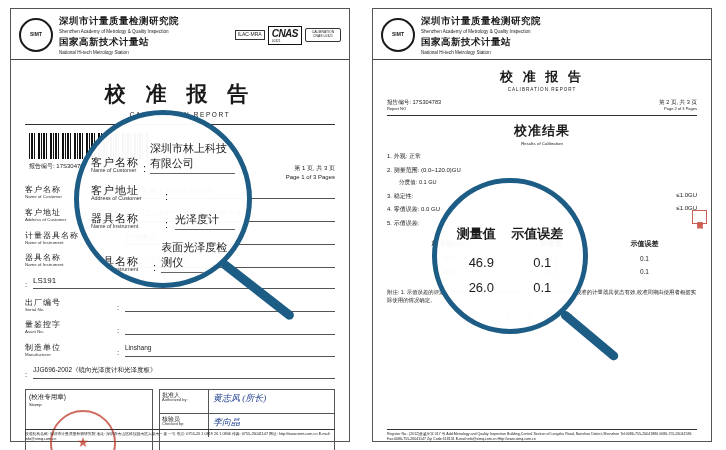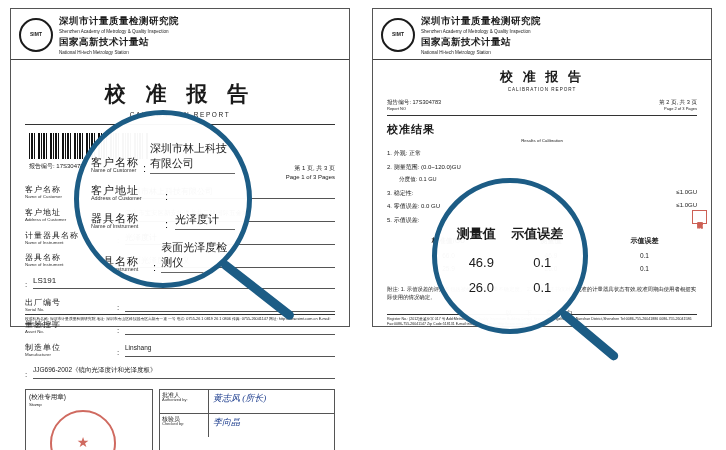--- a/index.html
+++ b/index.html
@@ -3,21 +3,21 @@
 <meta charset="utf-8">
 <style>
   html,body{margin:0;padding:0;}
   body{
     width:726px;height:450px;background:#ffffff;
     font-family:"Liberation Sans", sans-serif;
     color:#1a1a1a;overflow:hidden;position:relative;
   }
   .page{
     position:absolute;top:8px;
-    width:340px;height:319px;
+    width:340px;height:434px;
     border:1px solid #555;background:#fff;
     box-sizing:border-box;
   }
   #page-left{left:10px;}
   #page-right{left:372px;}
 
   
   .hdr{
     display:flex;align-items:center;gap:6px;
     padding:6px 8px 4px 8px;
@@ -113,21 +113,21 @@
     position:absolute;left:14px;right:14px;bottom:4px;
     border-top:1px solid #333;padding-top:2px;font-size:3.8px;line-height:1.35;color:#222;
   }
 
   
   .rbody{padding:4px 14px 0 14px;position:relative;height:calc(100% - 46px);box-sizing:border-box;font-size:6px;}
   .r-title{text-align:center;font-size:13px;font-weight:bold;letter-spacing:3px;margin-top:4px;}
   .r-title-en{text-align:center;font-size:4.6px;letter-spacing:1px;margin-top:1px;}
   .r-meta{display:flex;justify-content:space-between;font-size:5.6px;margin-top:6px;line-height:1.5;}
   .r-rule{border-top:1px solid #333;margin:3px 0 6px 0;}
-  .r-sec{font-size:11px;font-weight:bold;letter-spacing:1px;}
+  .r-sec{text-align:center;font-size:13px;font-weight:bold;letter-spacing:1px;}
   .r-sec-en{text-align:center;font-size:4.4px;margin-top:1px;margin-bottom:6px;}
   .r-line{font-size:6px;margin:4.5px 0;}
   .r-sub{font-size:5.6px;margin:3px 0 3px 12px;}
   .r-right{float:right;}
   .r-tbl{width:100%;border-collapse:collapse;margin-top:8px;font-size:6.5px;}
   .r-tbl th,.r-tbl td{padding:3px 2px;text-align:center;}
   .r-tbl th{font-weight:bold;font-size:7px;}
   .r-note{font-size:5.4px;line-height:1.5;margin-top:10px;}
   .r-end{text-align:center;font-size:6.5px;letter-spacing:6px;margin-top:8px;}
   .rfoot{
@@ -167,20 +167,28 @@
 
 <div class="page" id="page-left">
 
   <div class="hdr">
     <div class="hdr-seal">SIMT</div>
     <div class="hdr-txt">
       <div class="hdr-cn1">深圳市计量质量检测研究院</div>
       <div class="hdr-en1">Shenzhen Academy of Metrology &amp; Quality Inspection</div>
       <div class="hdr-cn2">国家高新技术计量站</div>
       <div class="hdr-en2">National Hi-tech Metrology Station</div>
+    </div>
+    <div class="hdr-logos">
+      <div class="logo-box">ILAC-MRA</div>
+      <div class="cnas">CNAS
+        <small>L0321</small>
+      </div>
+      <div class="cal-badge">CALIBRATION
+CNAS L0321</div>
     </div>
   </div>
 
   <div class="lbody">
     <div class="title-cn">校 准 报 告</div>
     <div class="title-en">CALIBRATION REPORT</div>
     <div class="rule"></div>
 
     <div class="barcode"></div>
     <div class="reportno">报告编号: 17S304783</div>

